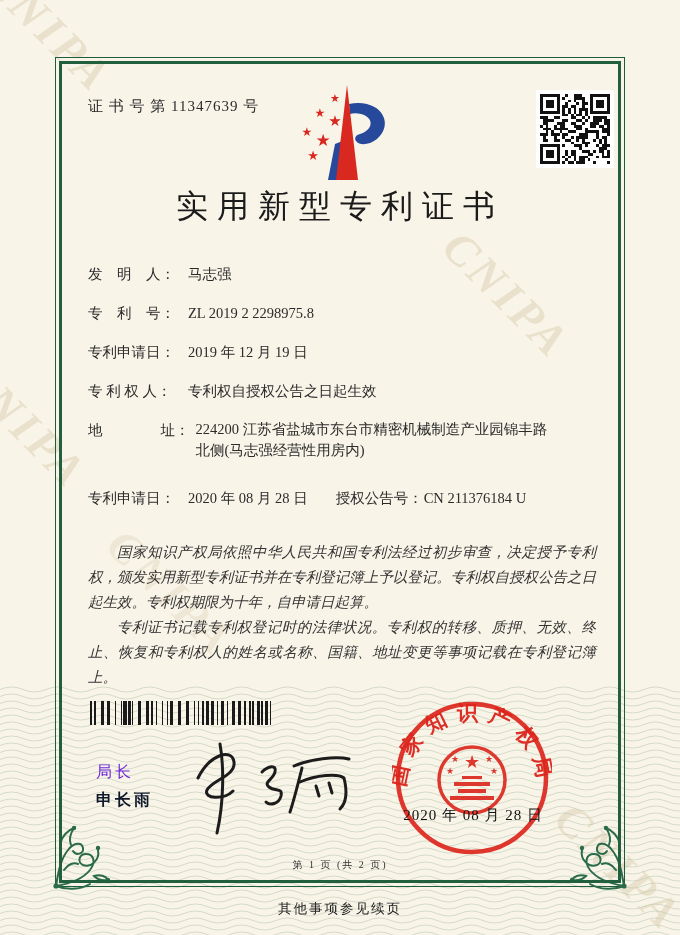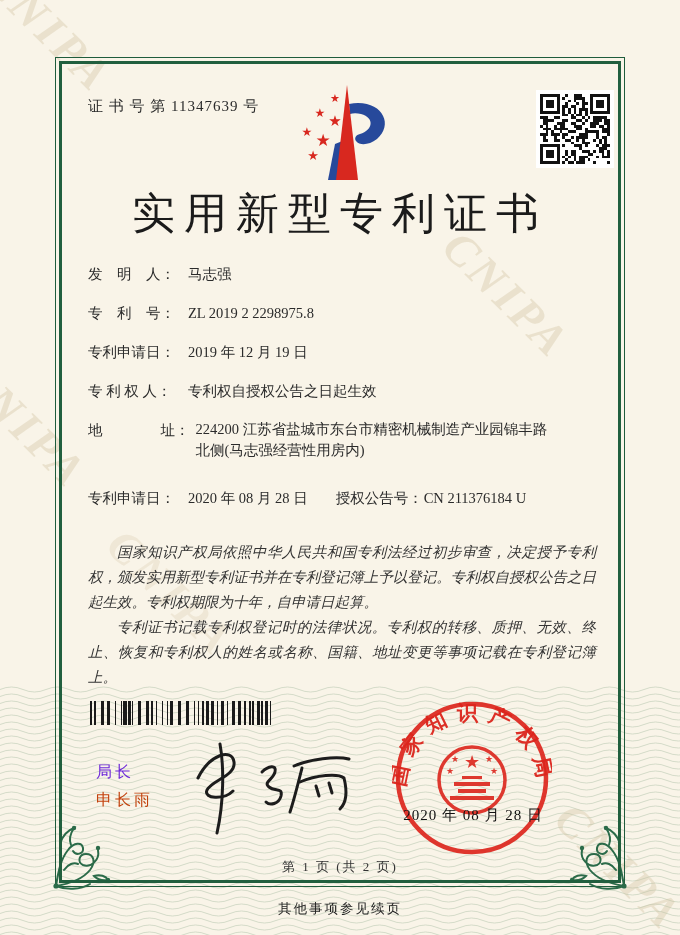--- a/index.html
+++ b/index.html
@@ -39,21 +39,21 @@
   .flourish{position:absolute;width:86px;height:86px;}
   .flourish.bl{left:-14px;bottom:-14px;}
   .flourish.br{right:-14px;bottom:-14px;transform:scaleX(-1);}
 
   
   .cert-no{left:88px;top:97px;font-size:15px;letter-spacing:1px;color:#2b2b2b;}
   .logo{left:283px;top:84px;width:124px;height:97px;}
   .qr{left:536px;top:90px;width:78px;height:78px;background:#fff;padding:4px;box-sizing:border-box;}
   .title{
     left:0;top:185px;width:680px;text-align:center;
-    font-size:43px;letter-spacing:9px;color:#1b1b1b;font-weight:500;
+    font-size:32px;letter-spacing:9px;color:#1b1b1b;font-weight:500;
   }
 
   
   .fields{left:88px;top:263px;width:512px;font-size:14.5px;line-height:22px;}
   .frow{display:flex;margin-bottom:17px;}
   .frow.gap-lg{margin-bottom:25px;}
   .flabel{flex:0 0 100px;white-space:pre;color:#2b2b2b;}
   .fvalue{color:#2b2b2b;}
   .addr .fvalue div{line-height:21px;}
   .grantrow{display:flex;margin-top:2px;}
@@ -65,33 +65,33 @@
     margin:0;font-size:14.5px;line-height:25px;text-align:justify;
     text-indent:2em;font-style:italic;color:#333;
   }
 
   
   .barcode{left:90px;top:701px;width:182px;height:24px;}
 
   
   .sig-title{left:96px;top:762px;font-size:16px;letter-spacing:3px;color:#6d28d9;
     font-family:"Liberation Sans",sans-serif;}
-  .sig-name{left:96px;top:790px;font-size:16px;letter-spacing:3px;color:#c2410c;
-    font-family:"Liberation Sans",sans-serif;}
+  .sig-name{left:96px;top:790px;font-size:16px;letter-spacing:3px;color:#0f172a;
+    font-family:"Liberation Sans",sans-serif;font-weight:bold;}
   .sig-hand{left:186px;top:736px;width:180px;height:100px;}
 
   
   .seal{left:392px;top:698px;width:160px;height:160px;}
   .seal-date{
     left:398px;top:806px;width:150px;text-align:center;
     font-size:15px;color:#111;letter-spacing:1px;font-weight:500;
   }
 
   
-  .page-num{left:0;top:858px;width:680px;text-align:center;font-size:13px;
+  .page-num{left:0;top:858px;width:680px;text-align:center;font-size:10px;
     letter-spacing:2px;color:#333;}
   .footnote{left:0;top:900px;width:680px;text-align:center;font-size:13.5px;
     letter-spacing:2px;color:#222;}
 </style>
 </head>
 <body>
 
 <svg class="abs waves" xmlns="http://www.w3.org/2000/svg">
   <defs>
     <pattern id="wv" width="46" height="7" patternUnits="userSpaceOnUse">

